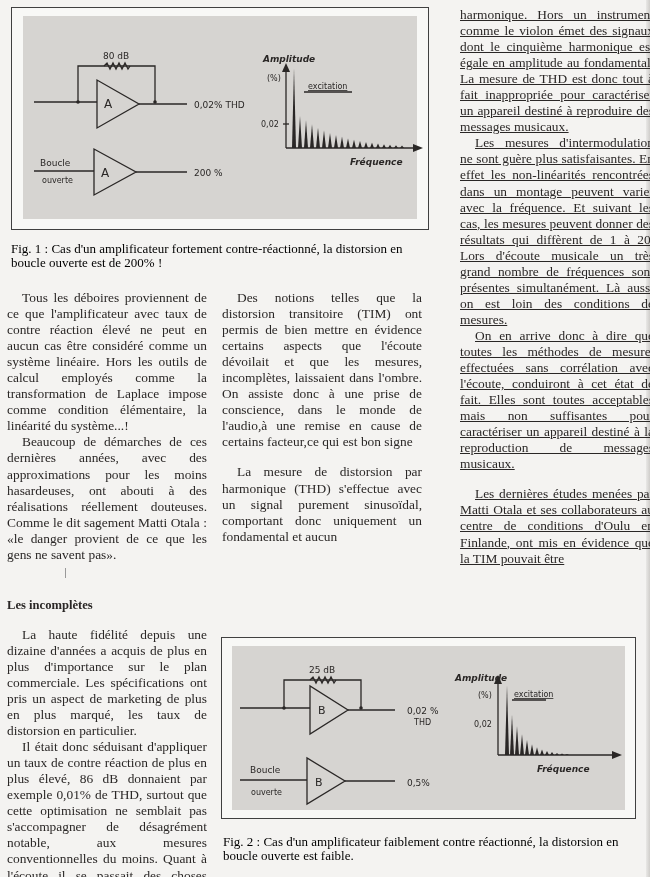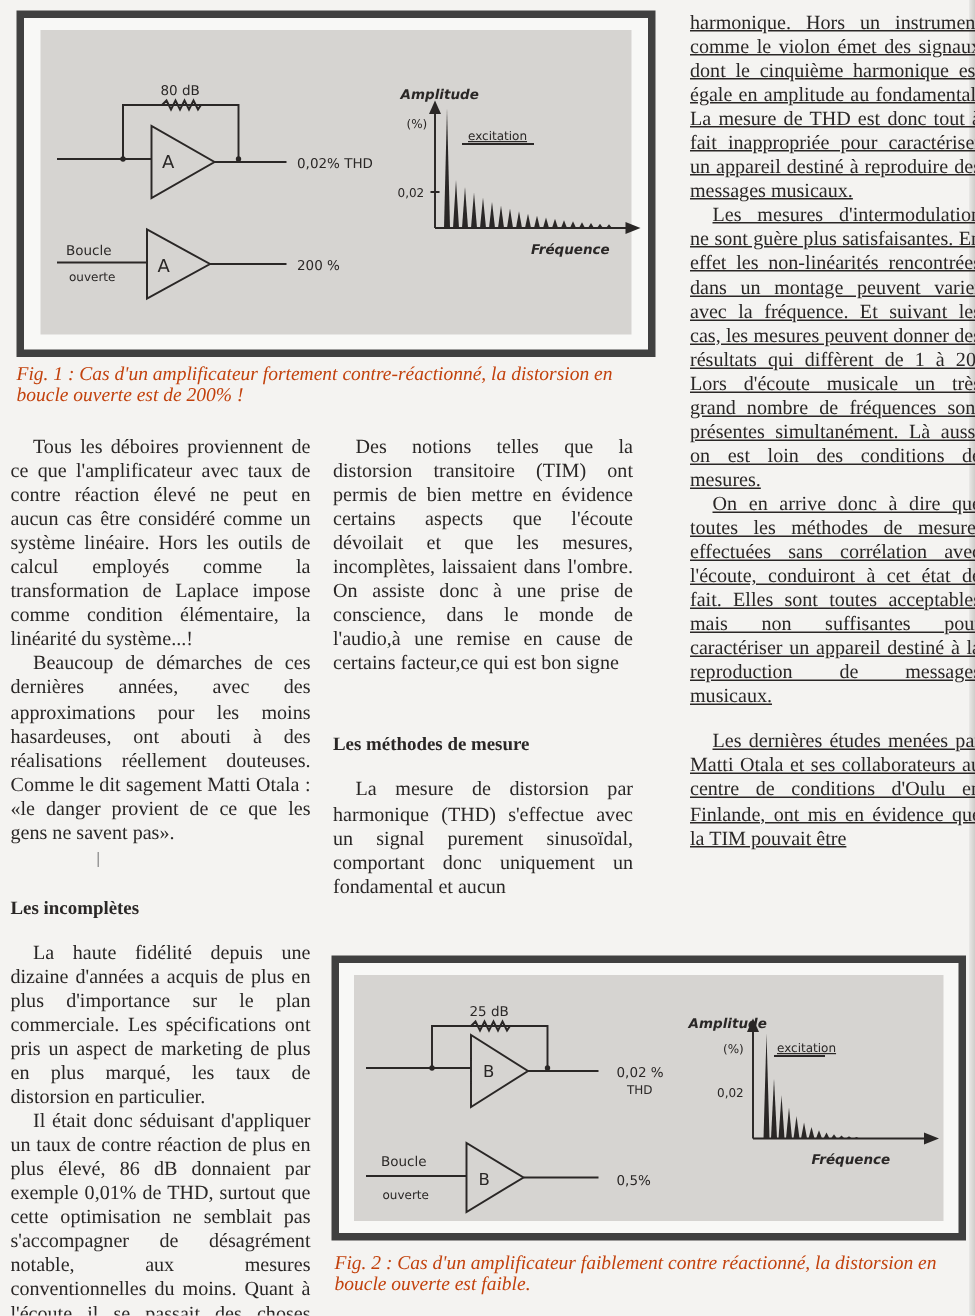--- a/index.html
+++ b/index.html
@@ -5,25 +5,25 @@
   html, body { margin: 0; padding: 0; }
   body {
     width: 650px; height: 877px; position: relative; overflow: hidden;
     background: #f4f3f1; color: #2a2726;
     font-family: "Liberation Serif", "DejaVu Serif", serif;
   }
   .col { position: absolute; font-size: 13.4px; line-height: 16.05px; text-align: justify; }
   .col p { margin: 0; }
   .col p.ind { text-indent: 15px; }
   .heading { font-weight: bold; font-size: 12.6px; line-height: 16px; text-align: left; }
-  .fig { position: absolute; border: 5px solid #404040; background: #f8f8f6; }
+  .fig { position: absolute; border: 1px solid #404040; background: #f8f8f6; }
   .fig .panel { position: absolute; background: #d6d4d1; }
   .fig svg { position: absolute; left: 0; top: 0; }
   .fig svg text { font-family: "DejaVu Sans", sans-serif; fill: #2a2726; }
-  .caption { position: absolute; font-style: italic; font-size: 13px; line-height: 13.5px; color: #c2410c; }
+  .caption { position: absolute; font-size: 13px; line-height: 13.5px; color: #000000; }
   .rule { position: absolute; background: #555; }
   .right-edge { position: absolute; right: 0; top: 0; width: 4px; height: 877px; background: linear-gradient(to right, #e9e8e6, #cfcdca); }
 </style>
 </head>
 <body>
 
 <div class="right-edge"></div>
 
 <div class="fig" style="left:11px; top:7px; width:416px; height:221px;">
   <div class="panel" style="left:11px; top:8px; width:394px; height:203px;"></div>
@@ -92,21 +92,20 @@
   <p class="ind">Tous les déboires proviennent de ce que l'amplificateur avec taux de contre réaction élevé ne peut en aucun cas être considéré comme un système linéaire. Hors les outils de calcul employés comme la transformation de Laplace impose comme condition élémentaire, la linéarité du système...!</p>
   <p class="ind">Beaucoup de démarches de ces dernières années, avec des approximations pour les moins hasardeuses, ont abouti à des réalisations réellement douteuses. Comme le dit sagement Matti Otala : «le danger provient de ce que les gens ne savent pas».</p>
   <div class="rule" style="left:58px; top:278px; width:1px; height:10px; background:#999;"></div>
   <p class="heading" style="margin-top:34px;">Les incomplètes</p>
   <p class="ind" style="margin-top:14px;">La haute fidélité depuis une dizaine d'années a acquis de plus en plus d'importance sur le plan commerciale. Les spécifications ont pris un aspect de marketing de plus en plus marqué, les taux de distorsion en particulier.</p>
   <p class="ind">Il était donc séduisant d'appliquer un taux de contre réaction de plus en plus élevé, 86 dB donnaient par exemple 0,01% de THD, surtout que cette optimisation ne semblait pas s'accompagner de désagrément notable, aux mesures conventionnelles du moins. Quant à l'écoute il se passait des choses étonnantes,...</p>
 </div>
 
 <div class="col" style="left:222px; top:290px; width:200px;">
   <p class="ind">Des notions telles que la distorsion transitoire (TIM) ont permis de bien mettre en évidence certains aspects que l'écoute dévoilait et que les mesures, incomplètes, laissaient dans l'ombre. On assiste donc à une prise de conscience, dans le monde de l'audio,à une remise en cause de certains facteur,ce qui est bon signe</p>
-  <p class="heading" style="margin-top:38px;">Les méthodes de mesure</p>
   <p class="ind" style="margin-top:14px;">La mesure de distorsion par harmonique (THD) s'effectue avec un signal purement sinusoïdal, comportant donc uniquement un fondamental et aucun</p>
 </div>
 
 <div class="col" style="left:460px; top:7px; width:194px;text-decoration:underline;">
   <p>harmonique. Hors un instrument comme le violon émet des signaux dont le cinquième harmonique est égale en amplitude au fondamental. La mesure de THD est donc tout à fait inappropriée pour caractériser un appareil destiné à reproduire des messages musicaux.</p>
   <p class="ind">Les mesures d'intermodulation ne sont guère plus satisfaisantes. En effet les non-linéarités rencontrées dans un montage peuvent varier avec la fréquence. Et suivant les cas, les mesures peuvent donner des résultats qui diffèrent de 1 à 20. Lors d'écoute musicale un très grand nombre de fréquences sont présentes simultanément. Là aussi on est loin des conditions de mesures.</p>
   <p class="ind">On en arrive donc à dire que toutes les méthodes de mesure, effectuées sans corrélation avec l'écoute, conduiront à cet état de fait. Elles sont toutes acceptables mais non suffisantes pour caractériser un appareil destiné à la reproduction de messages musicaux.</p>
   <p class="ind" style="margin-top:14px;">Les dernières études menées par Matti Otala et ses collaborateurs au centre de conditions d'Oulu en Finlande, ont mis en évidence que la TIM pouvait être</p>
 </div>
 

